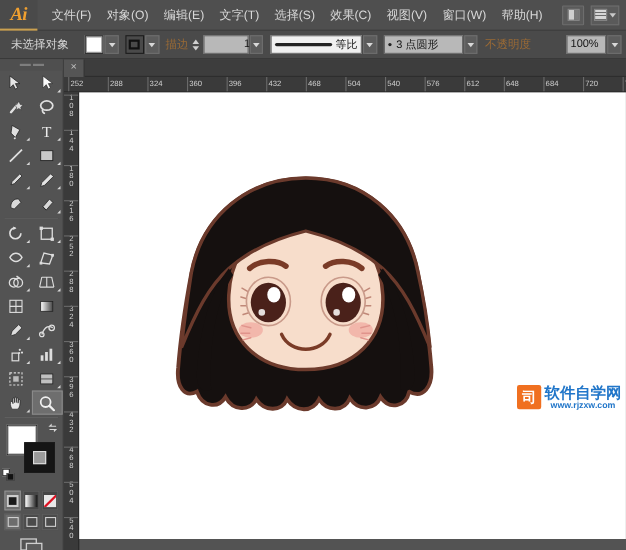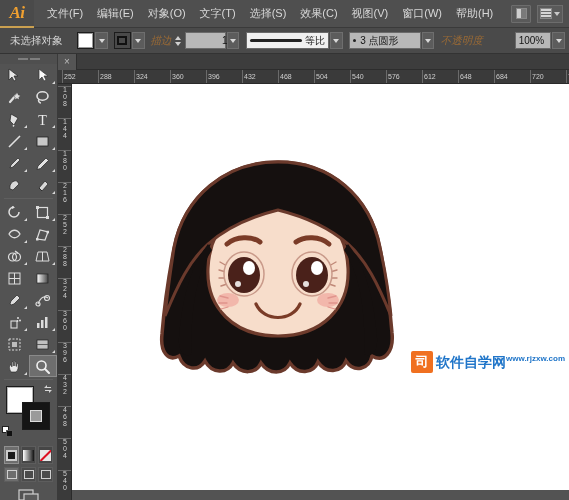--- a/index.html
+++ b/index.html
@@ -49,21 +49,21 @@
   .ws-btn2 .bars { width: 12px; height: 11px; background: repeating-linear-gradient(180deg,#d5d5d5 0 2px,#6a6a6a 2px 3px); border:1px solid #888;}
   .caret { width:0;height:0;border-left:3px solid transparent;border-right:3px solid transparent;border-top:4px solid #c8c8c8; }
 
   
   .controlbar {
     position: absolute; left: 0; top: 28px; width: 569px; height: 26px;
     background: #4a4a4a; border-bottom: 1px solid #333;
     display: flex; align-items: center; padding: 0 4px;
   }
   .ctl-label { font-size: 10.5px; color: #d6d6d6; white-space: nowrap; }
-  .ctl-label.orange { color: #e08a2e; font-style: italic; }
+  .ctl-label.orange { color: #e08a2e; }
   .ctl-label.orange.dim { color: #9a6a35; }
   .swatch-box {
     width: 18px; height: 17px; background: #fff;
     border: 1px solid #1c1c1c; box-shadow: inset 0 0 0 1px #9a9a9a;
   }
   .swatch-none {
     width: 18px; height: 17px; background: #4a4a4a;
     border: 1px solid #1c1c1c;
     display: flex; align-items: center; justify-content: center;
   }
@@ -183,35 +183,35 @@
   .watermark {
     position: absolute; right: 4px; bottom: 4px;
     display: flex; align-items: center; gap: 3px;
   }
   .wm-logo {
     width: 22px; height: 22px; background: #f07020;
     display: flex; align-items: center; justify-content: center;
     color: #fff; font-size: 13px; font-weight: bold; border-radius: 2px;
     font-family: "DejaVu Sans", sans-serif;
   }
-  .wm-txt { display: flex; flex-direction: row; line-height: 1.05; }
+  .wm-txt { display: flex; flex-direction: column; line-height: 1.05; align-items: center; }
   .wm-cn { font-size: 14px; font-weight: bold; color: #2176c9; letter-spacing: 0px; }
   .wm-url { font-size: 8px; color: #2176c9; font-weight: bold; font-family:"Liberation Sans",sans-serif;}
 </style>
 </head>
 <body>
 
 <div id="app">
 
   <div class="menubar">
     <div class="ai-logo">Ai</div>
     <div class="menu-items">
       <div class="menu-item">文件(F)</div>
+      <div class="menu-item">对象(O)</div>
       <div class="menu-item">编辑(E)</div>
-      <div class="menu-item">对象(O)</div>
       <div class="menu-item">文字(T)</div>
       <div class="menu-item">选择(S)</div>
       <div class="menu-item">效果(C)</div>
       <div class="menu-item">视图(V)</div>
       <div class="menu-item">窗口(W)</div>
       <div class="menu-item">帮助(H)</div>
     </div>
     <div class="menu-right">
       <div class="ws-btn">
         <span class="sq half"></span>

